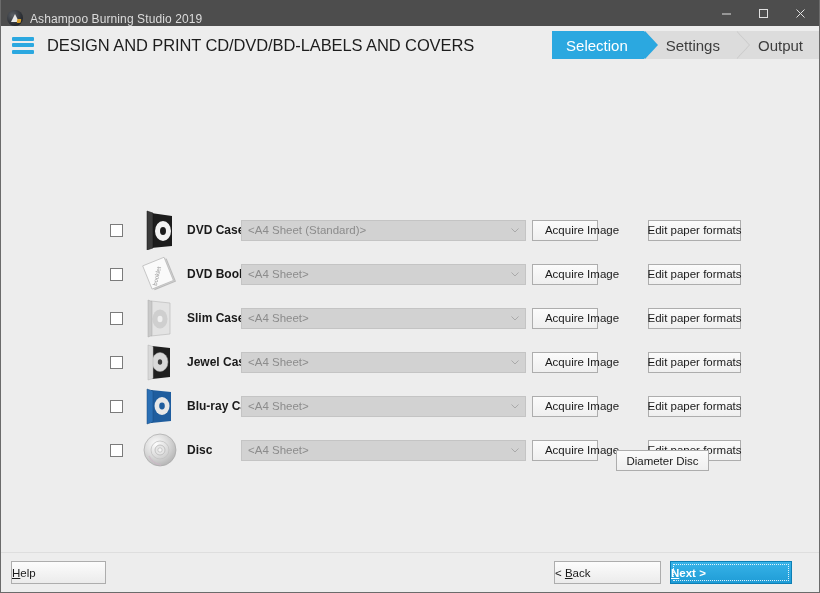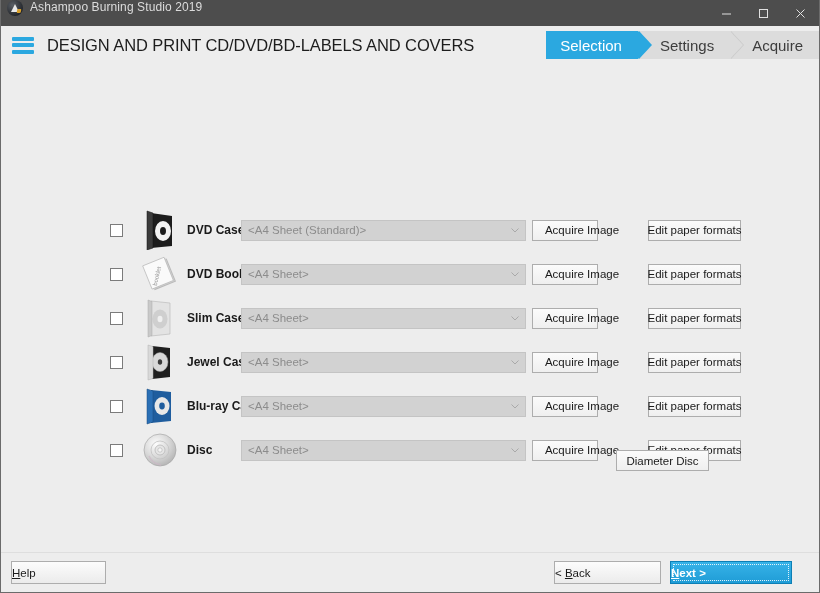--- a/index.html
+++ b/index.html
@@ -22,21 +22,21 @@
     border-bottom: 1px solid #6b6b6b;
     display: flex;
     flex-direction: column;
   }
 
   
   .titlebar {
     height: 26px;
     background: #4d4d4d;
     display: flex;
-    align-items: flex-start;
+    align-items: flex-end;
     flex: 0 0 26px;
     position: relative;
   }
   .app-icon {
     width: 16px; height: 16px;
     margin-left: 6px; margin-right: 7px;
     border-radius: 50%;
     background: radial-gradient(circle at 35% 32%, #5a5f66 0%, #23262b 72%, #14161a 100%);
     position: relative;
     flex: 0 0 16px;
@@ -322,21 +322,21 @@
         <span>Selection</span>
         <span class="notch-shadow"></span>
         <span class="notch"></span>
       </div>
       <div class="step">
         <span>Settings</span>
         <span class="notch-shadow"></span>
         <span class="notch"></span>
       </div>
       <div class="step">
-        <span>Acquire</span>
+        <span>Output</span>
       </div>
     </div>
   </div>
 
   <div class="content">
     <div class="list">
 
       <div class="row">
         <div class="cb"></div>
         <div class="icon-cell">

